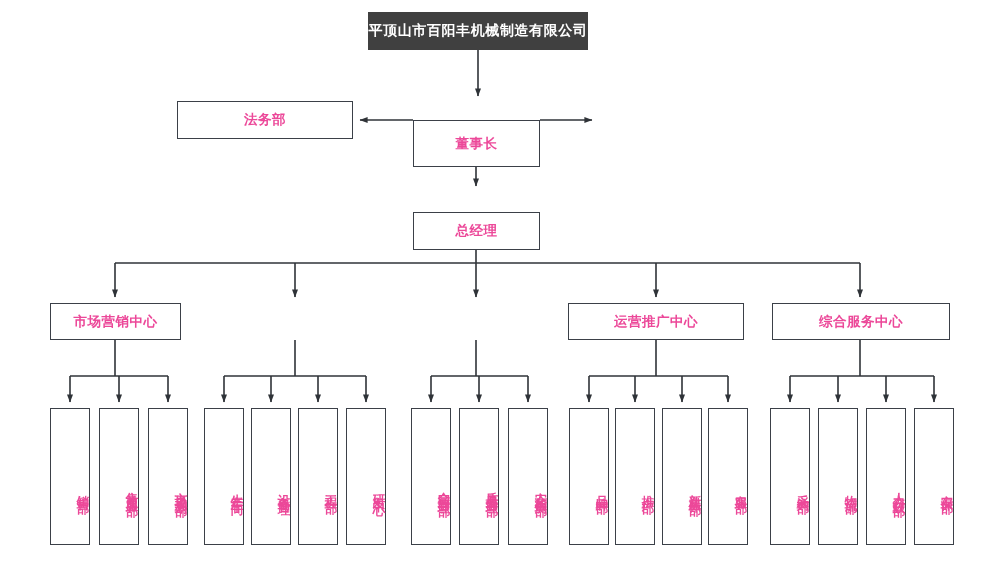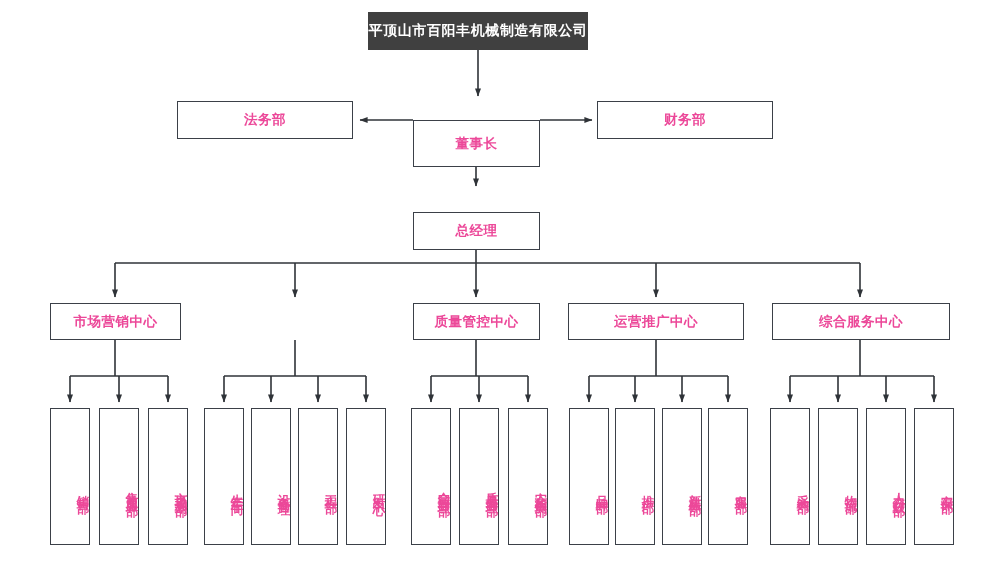--- a/index.html
+++ b/index.html
@@ -114,26 +114,24 @@
       <path d="M838,376 L838,402" marker-end="url(#arrow)"></path>
       <path d="M886,376 L886,402" marker-end="url(#arrow)"></path>
       <path d="M934,376 L934,402" marker-end="url(#arrow)"></path>
     </g>
   </svg>
 
   <div class="node root" style="left:368px;top:12px;width:220px;height:38px;">平顶山市百阳丰机械制造有限公司</div>
 
   <div class="node exec" style="left:177px;top:101px;width:176px;height:38px;">法务部</div>
   <div class="node exec" style="left:413px;top:101px;width:127px;height:47px;margin-top:19px;">董事长</div>
-  <div class="node exec" style="left:597px;top:101px;width:176px;height:38px;">财务部</div>
 
   <div class="node exec" style="left:413px;top:200px;width:127px;height:38px;margin-top:12px;">总经理</div>
 
   <div class="node center" style="left:50px;top:303px;width:131px;height:37px;">市场营销中心</div>
-  <div class="node center" style="left:413px;top:303px;width:127px;height:37px;">质量管控中心</div>
   <div class="node center" style="left:568px;top:303px;width:176px;height:37px;">运营推广中心</div>
   <div class="node center" style="left:772px;top:303px;width:178px;height:37px;">综合服务中心</div>
 
   <div class="node leaf" style="left:50px;top:408px;width:40px;height:137px;">
     <span>销售部</span>
   </div>
   <div class="node leaf" style="left:99px;top:408px;width:40px;height:137px;">
     <span>售前客服部</span>
   </div>
   <div class="node leaf" style="left:148px;top:408px;width:40px;height:137px;">

